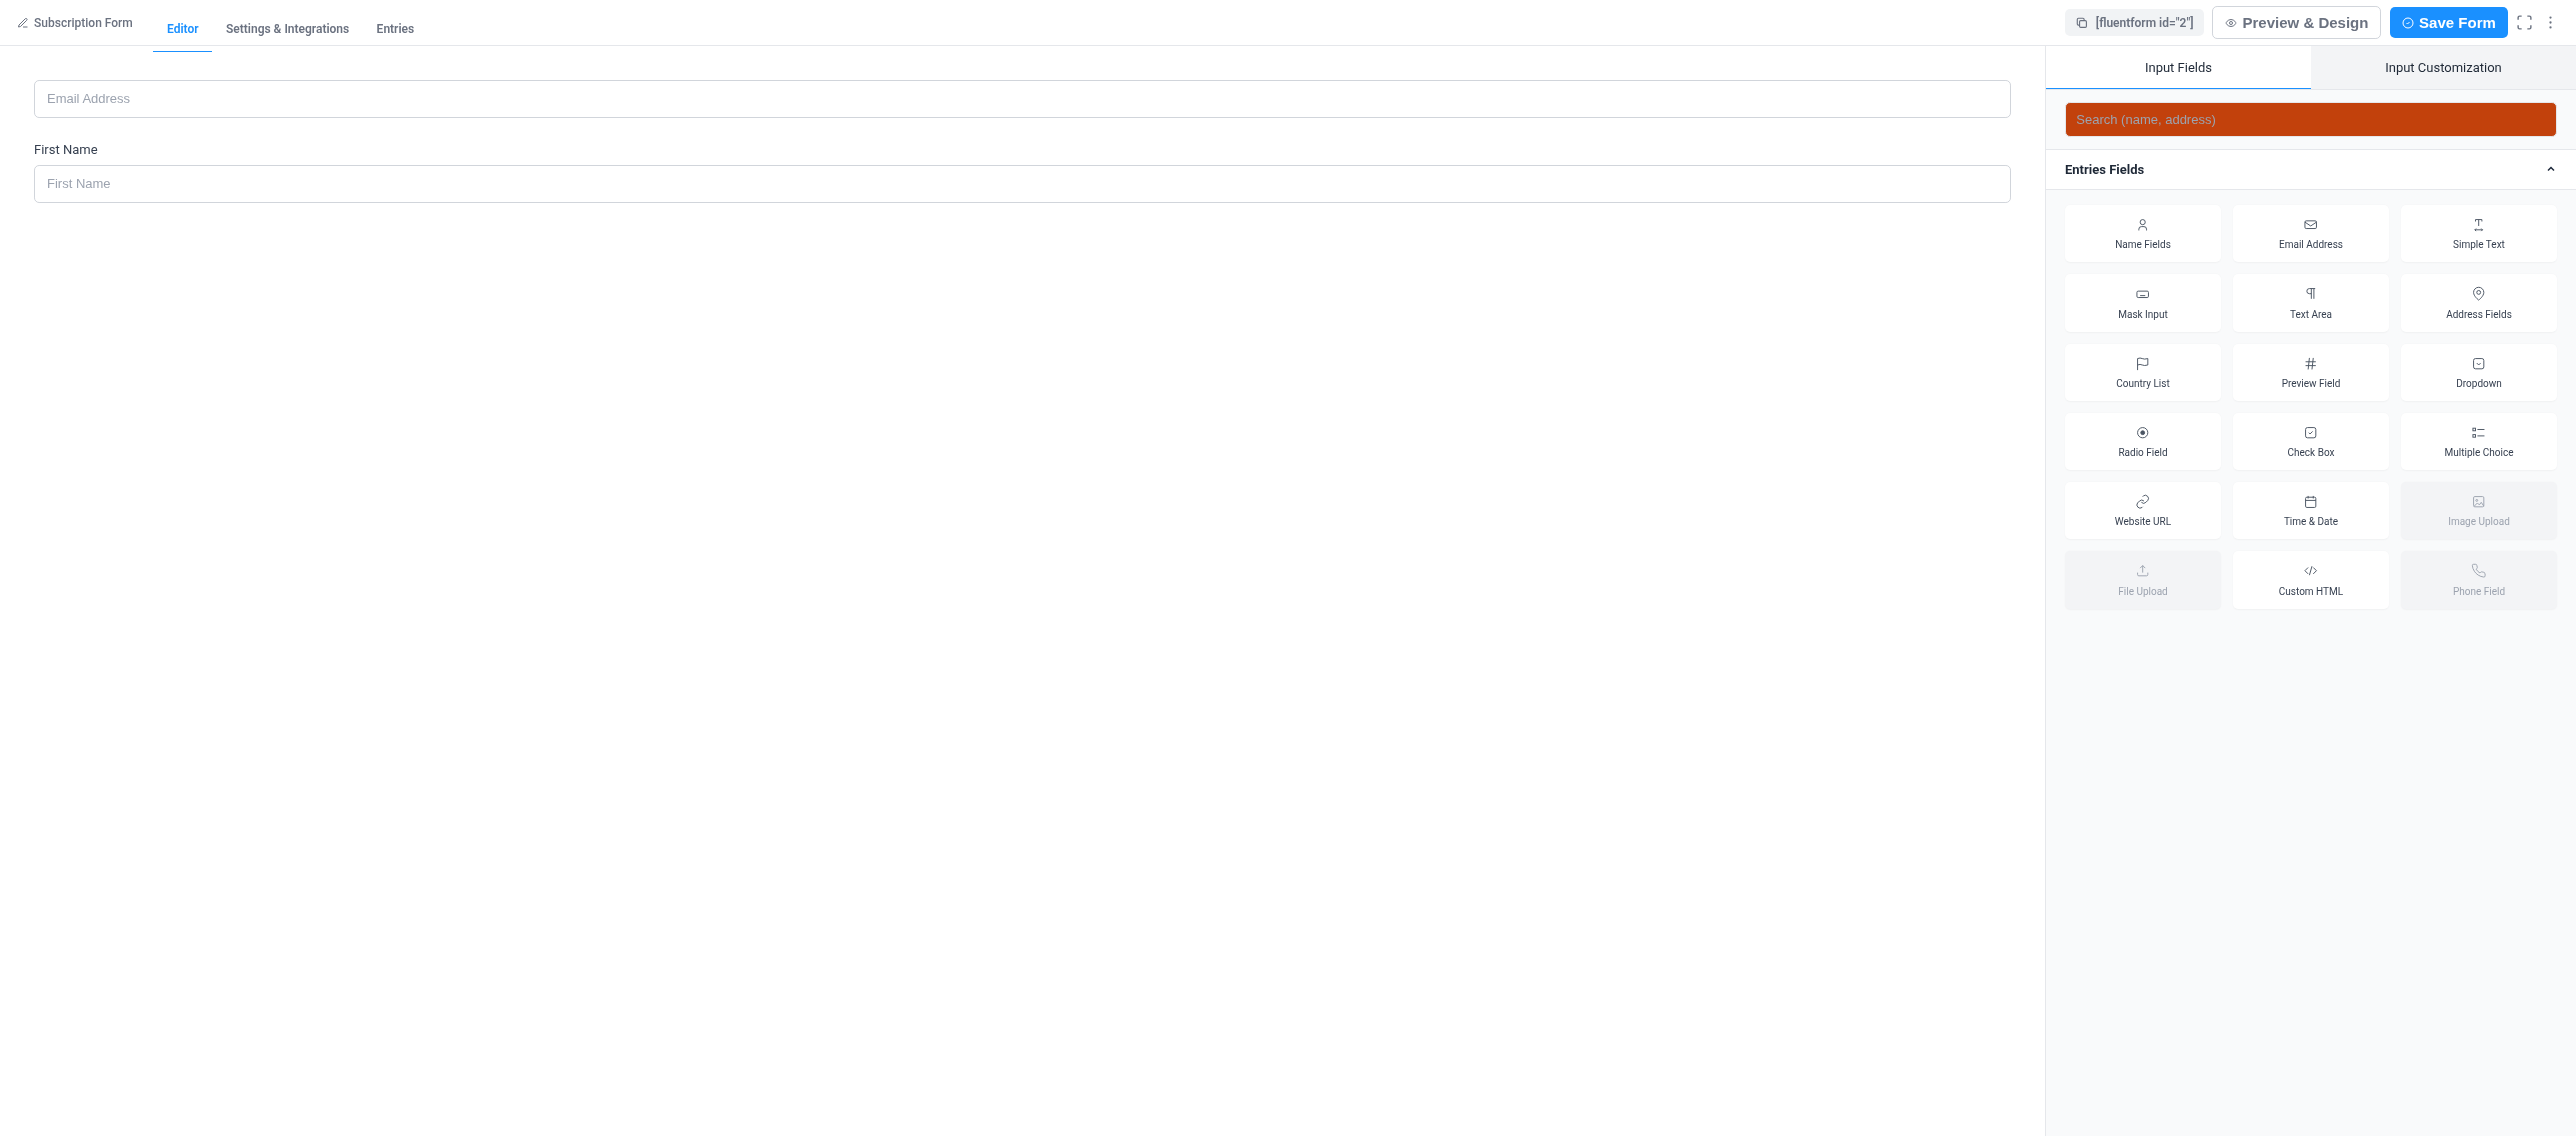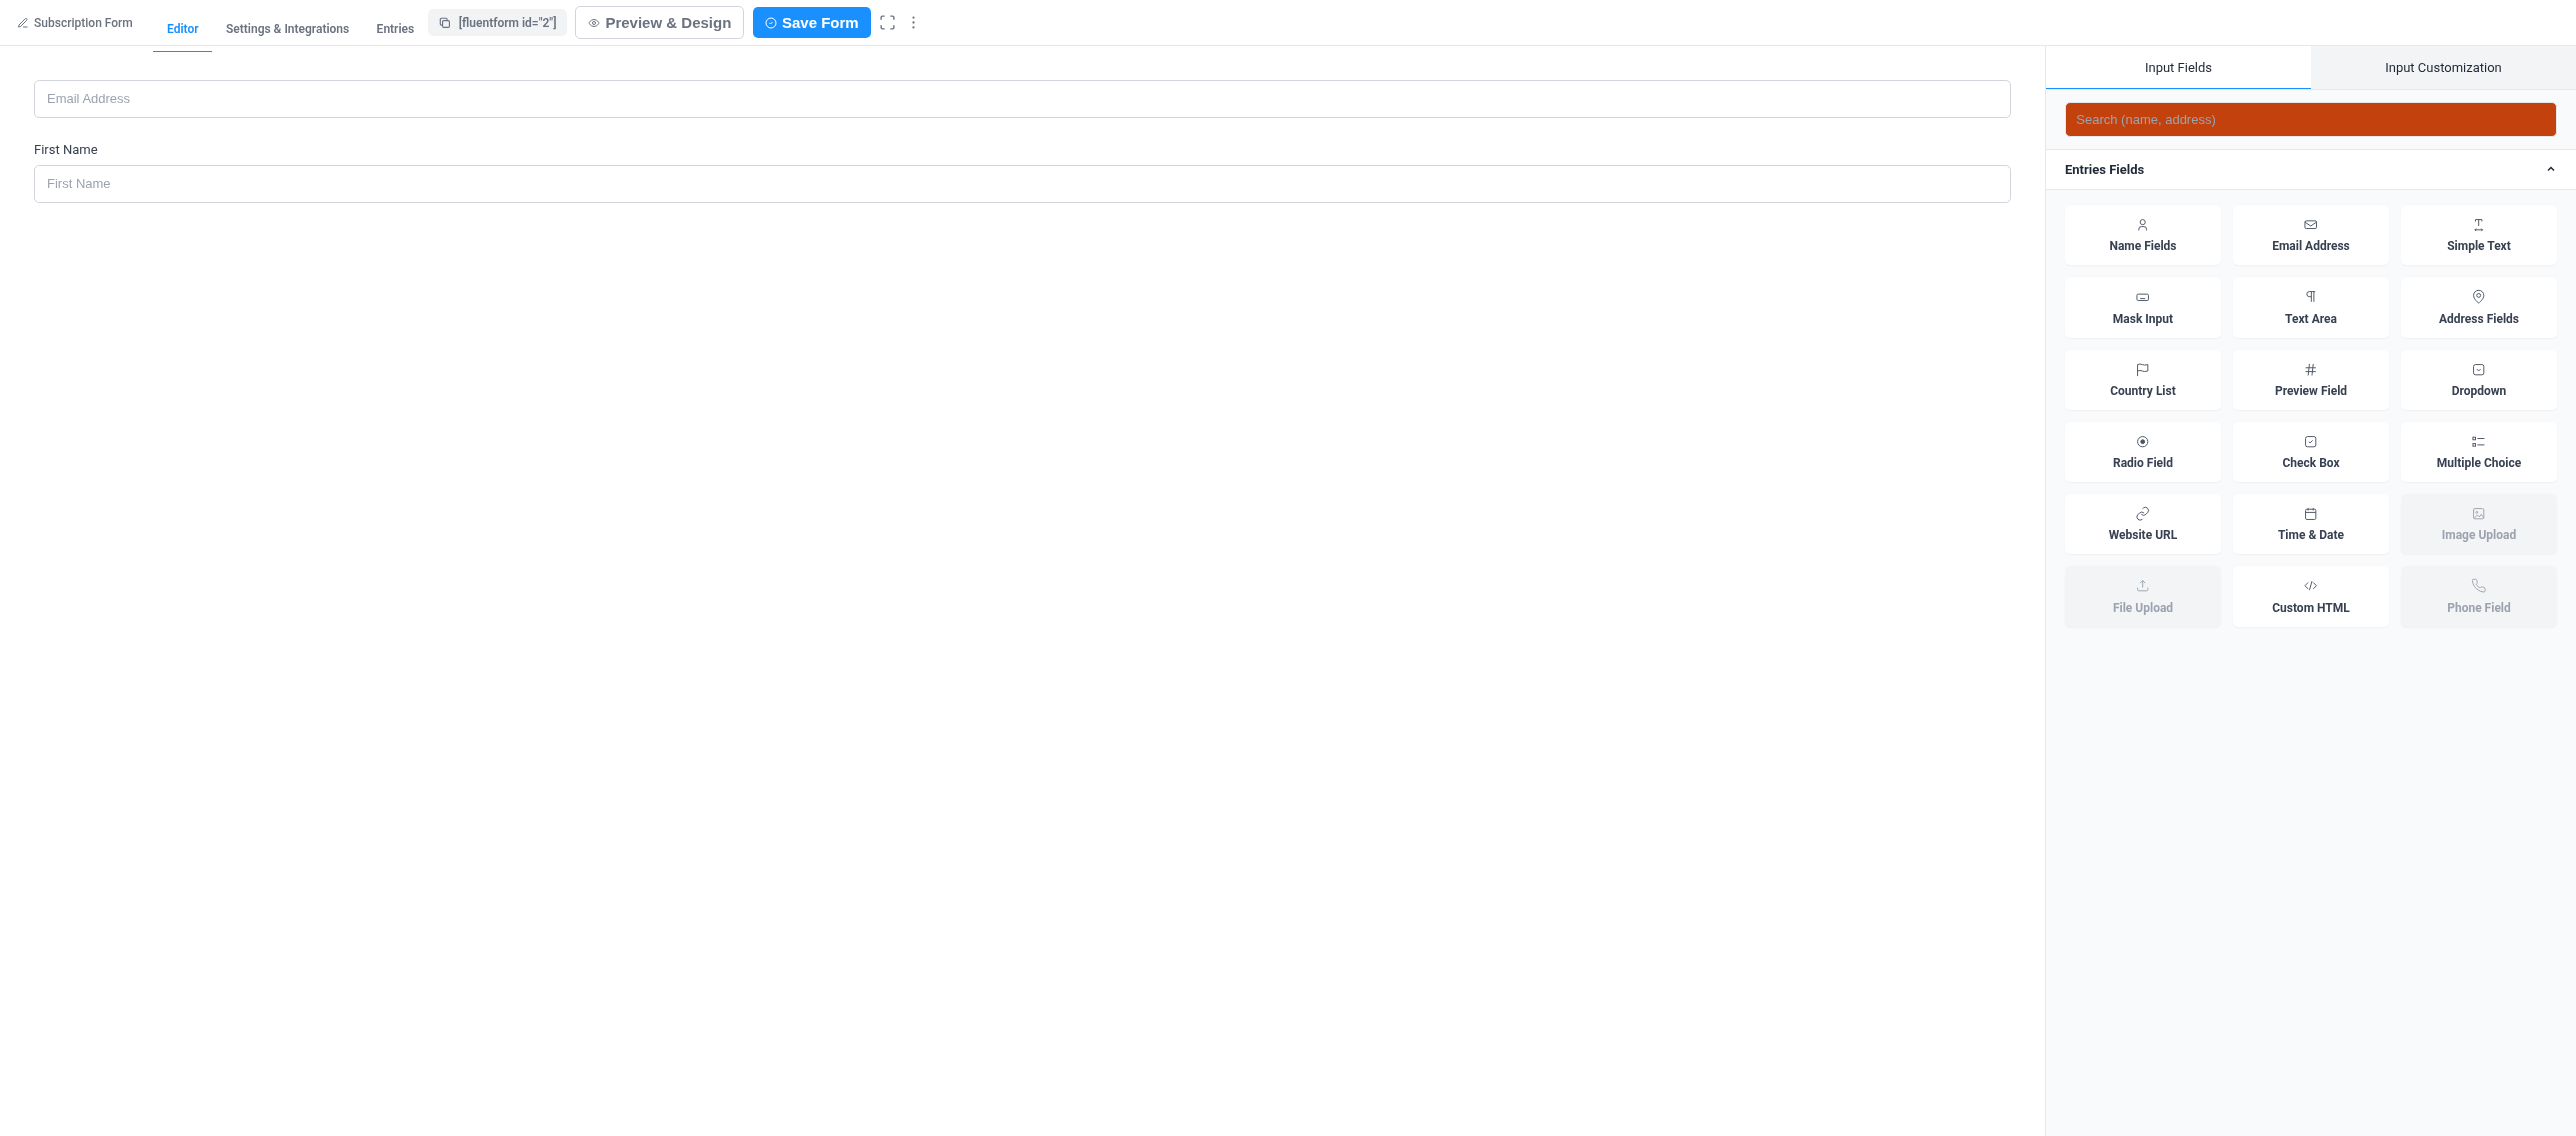--- a/index.html
+++ b/index.html
@@ -1,19 +1,19 @@
 <!DOCTYPE html>
 <html style="font-size:13.7px"><head>
 <meta charset="utf-8">
 <style>
 * { margin: 0; padding: 0; box-sizing: border-box; }
 body { font-family: -apple-system, BlinkMacSystemFont, "Segoe UI", Roboto, Helvetica, Arial, sans-serif; color: #1e293b; background: #fff; font-size: 12px; }
 
 
-.header { display: flex; align-items: center; justify-content: flex-start; border-bottom: 0.9px solid #e5e7eb; height: 46px; padding: 0 17px; }
+.header { display: flex; align-items: center; justify-content: space-between; border-bottom: 0.9px solid #e5e7eb; height: 46px; padding: 0 17px; }
 .header-left { display: flex; align-items: center; gap: 0; }
 .form-name { display: flex; align-items: center; gap: 5.1px; color: #6b7280; font-weight: 500; padding-right: 20.6px; cursor: pointer; }
 .form-name svg { width: 12px; height: 12px; }
 .tabs { display: flex; gap: 0; }
 .tab { padding: 0 13.7px; height: 46px; display: flex; align-items: center; color: #6b7280; font-weight: 600; cursor: pointer; border-bottom: 1.7px solid transparent; margin-top: 13px; }
 .tab.active { color: #1a90ff; border-bottom-color: #1a90ff; }
 .header-right { display: flex; align-items: center; gap: 8.6px; }
 .shortcode { background: #f1f3f5; color: #6b7280; font-weight: 600; border-radius: 5.1px; padding: 6.9px 10.3px; display: flex; align-items: center; gap: 6.9px; cursor: pointer; }
 .shortcode svg { width: 13.7px; height: 13.7px; }
 .btn { border-radius: 5.1px; padding: 6.9px 12px; font-weight: 600; display: flex; align-items: center; gap: 5.1px; cursor: pointer; border: none; font-size: 15px; }
@@ -46,21 +46,21 @@
 
 .section-header { background: #fff; padding: 12px 19px; display: flex; justify-content: space-between; align-items: center; border-top: 0.9px solid #e5e7eb; border-bottom: 0.9px solid #e5e7eb; cursor: pointer; }
 .section-header span { font-weight: 700; color: #1f2937; font-size: 13px; }
 .section-header svg { width: 12px; height: 12px; }
 
 .field-grid { display: grid; grid-template-columns: repeat(3, 1fr); gap: 12px; padding: 15.4px 19px; }
 .field-card { background: #fff; border-radius: 5.1px; padding: 12px 6.9px; display: flex; flex-direction: column; align-items: center; gap: 6.9px; cursor: pointer; box-shadow: 0 0.9px 1.7px rgba(0,0,0,0.04); }
 .field-card.disabled { background: #f3f4f6; color: #9ca3af; }
 .field-card .ficon { width: 15.4px; height: 15.4px; color: #4b5563; display: flex; align-items: center; justify-content: center; }
 .field-card.disabled .ficon { color: #9ca3af; }
-.field-card .flabel { font-size: 12px; color: #374151; font-weight: 700; white-space: nowrap; }
+.field-card .flabel { font-size: 10px; color: #374151; font-weight: 400; white-space: nowrap; }
 .field-card.disabled .flabel { color: #9ca3af; }
 </style>
 </head>
 <body>
 
 <div class="header">
   <div class="header-left">
     <div class="form-name">
       <svg viewBox="0 0 24 24" fill="none" stroke="currentColor" stroke-width="2">
           <path d="M12 20h9"></path>

